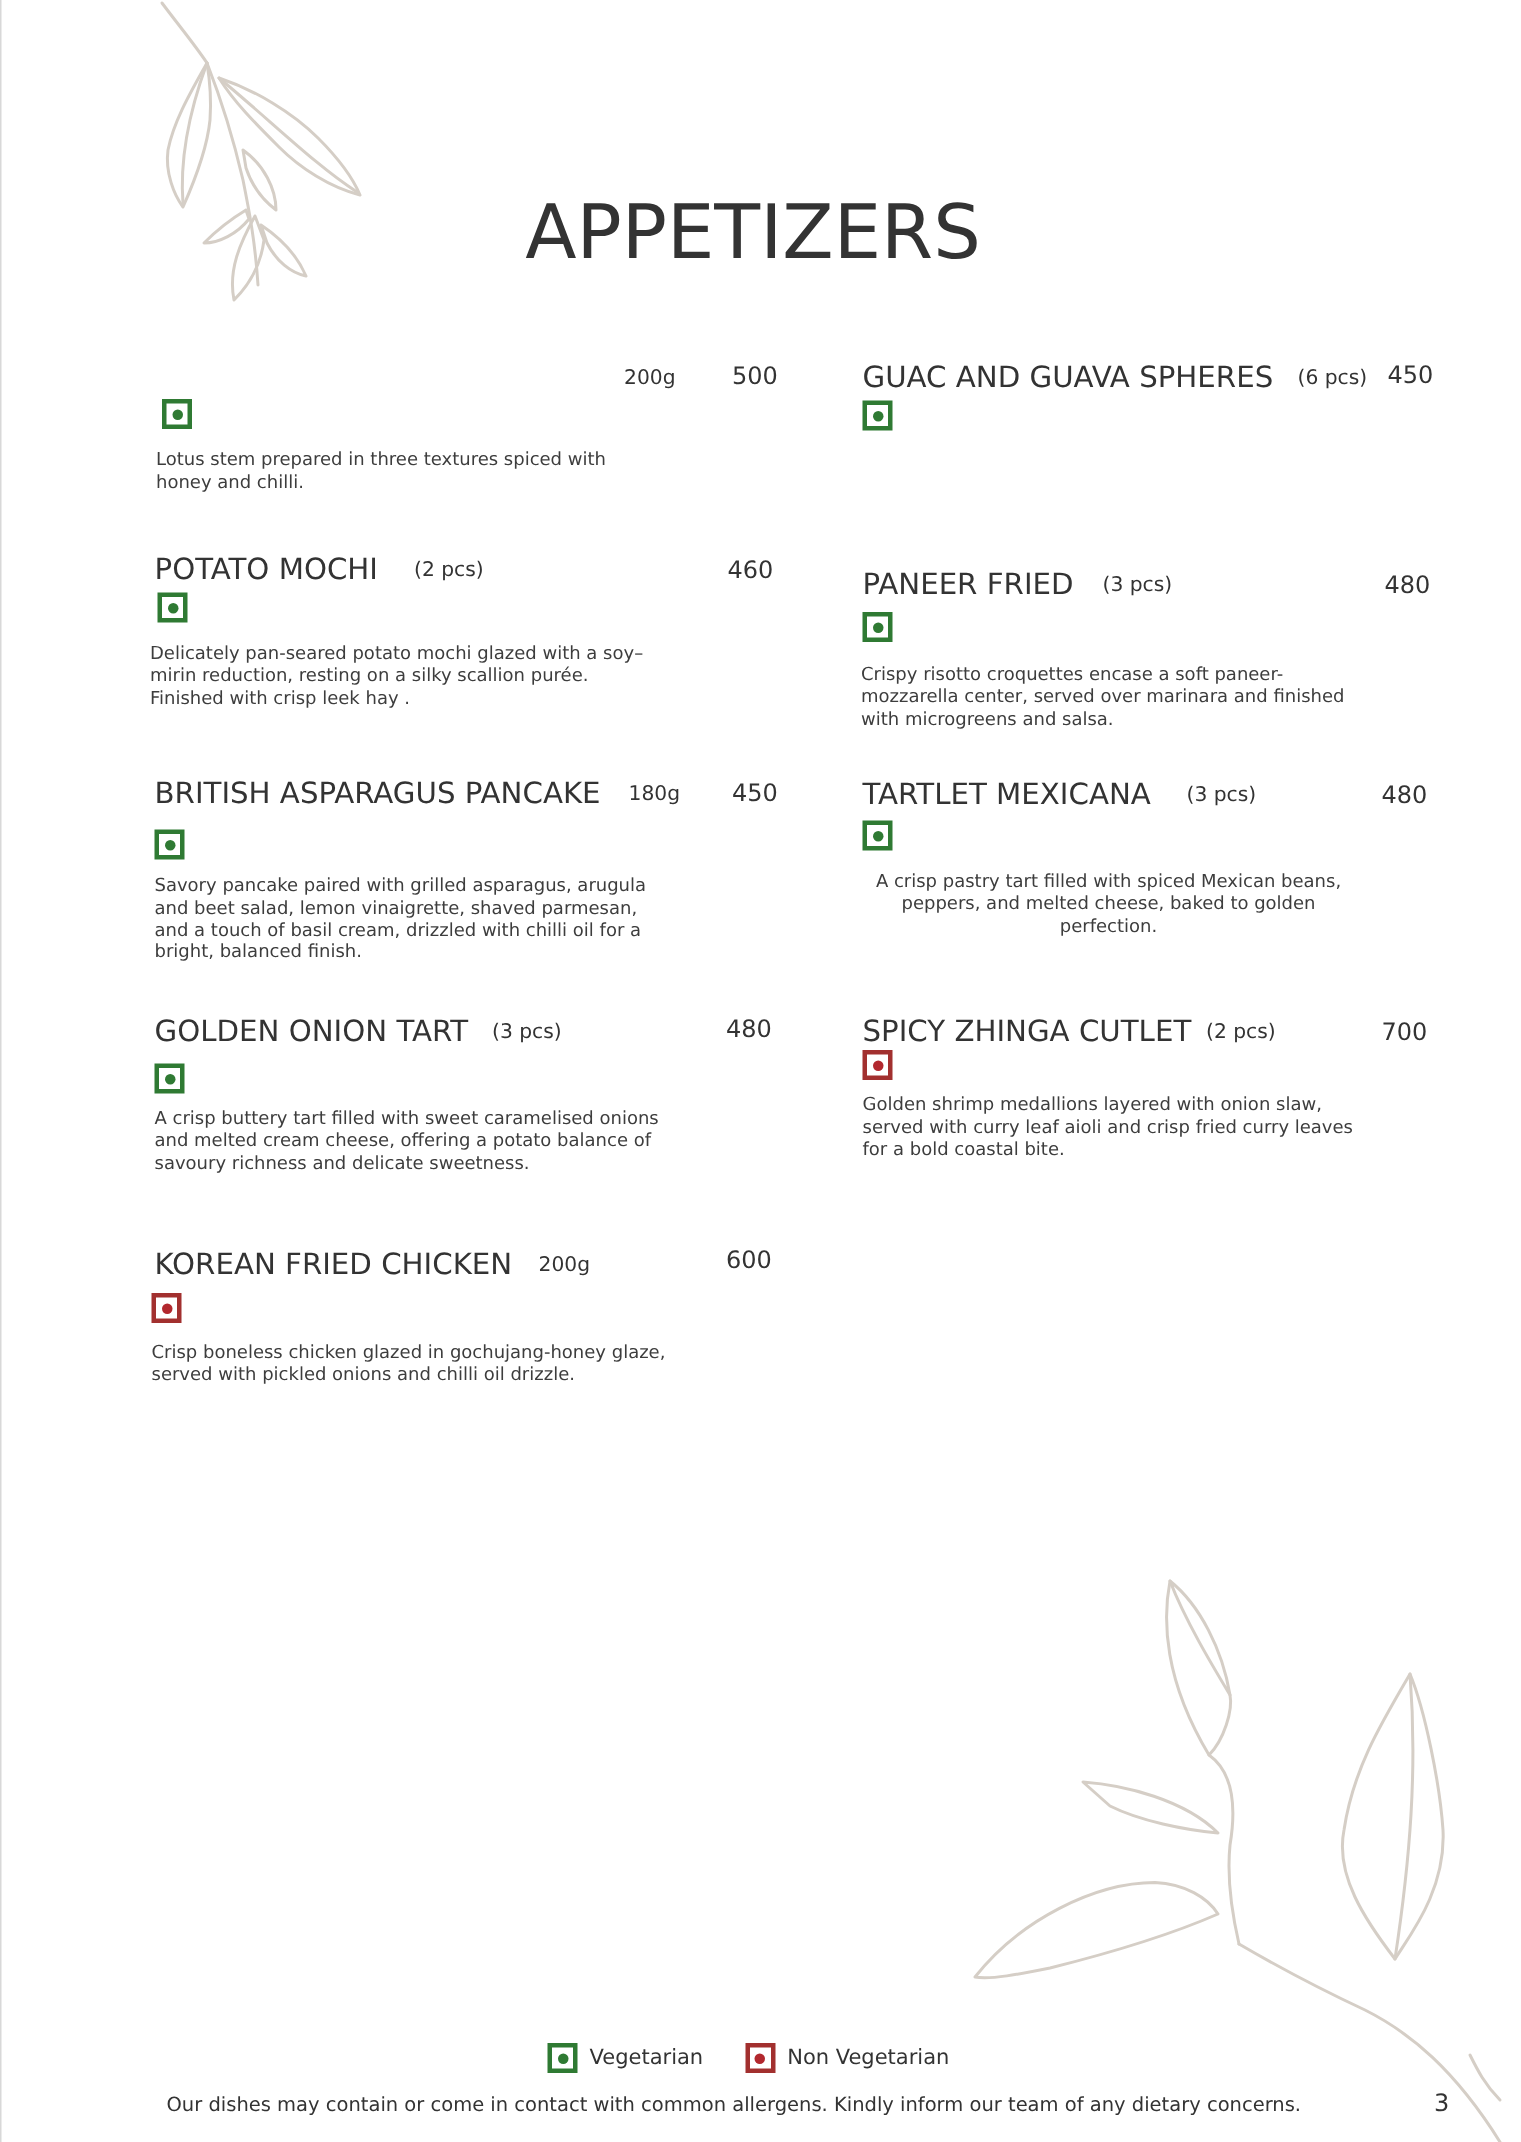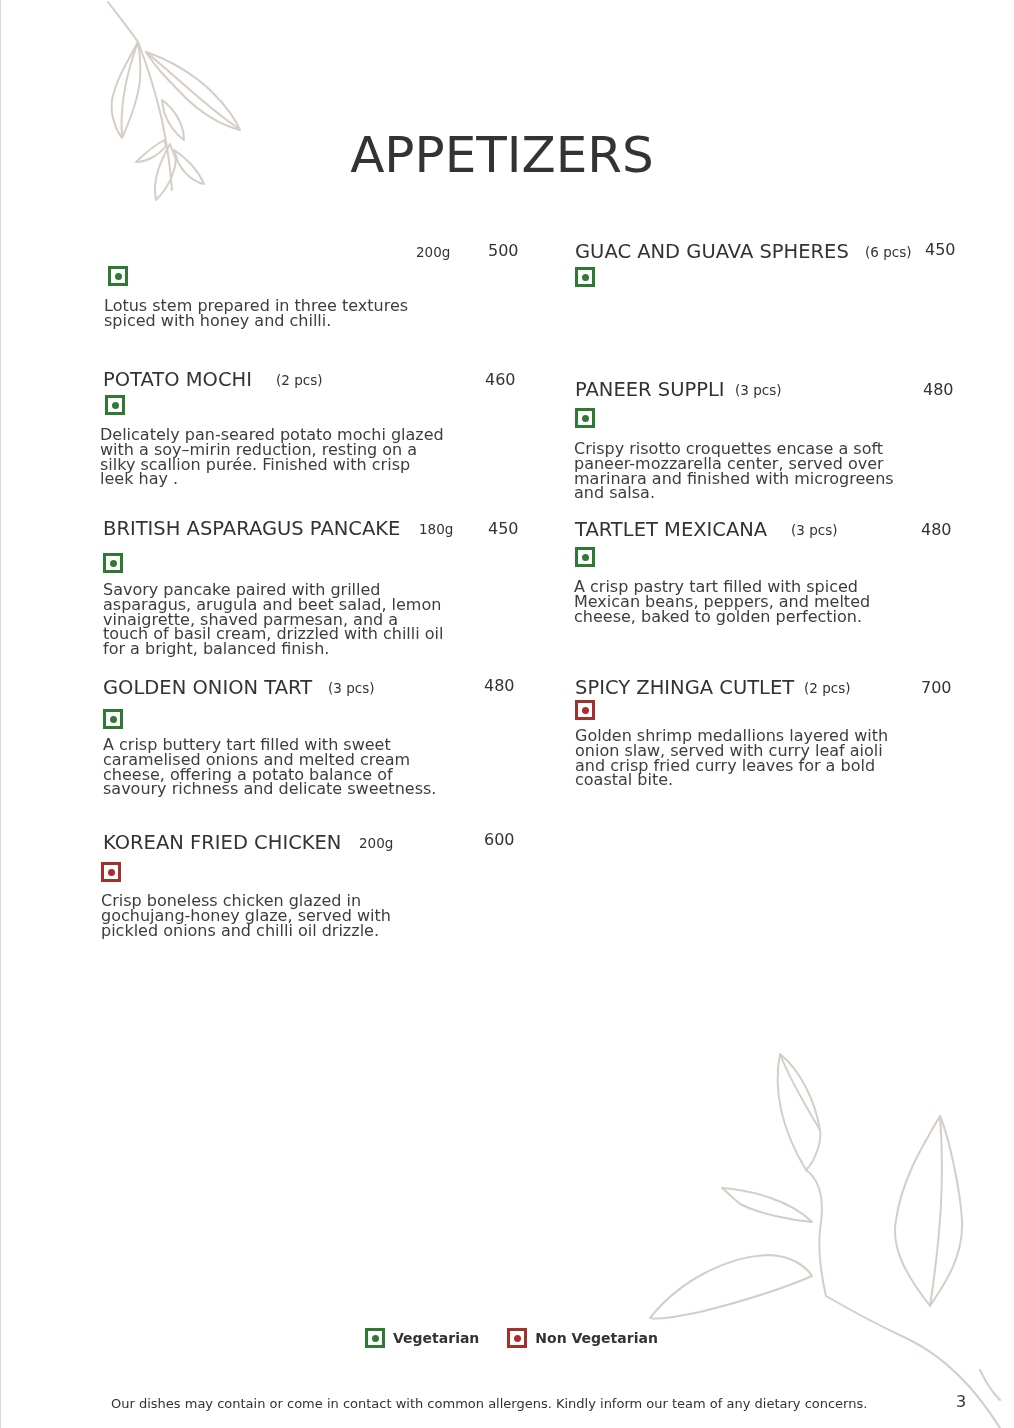--- a/index.html
+++ b/index.html
@@ -12,22 +12,22 @@
   .item { position: absolute; }
   .item .name { position: absolute; left: 0; top: 0; font-size: 19.5px; color: #333; white-space: nowrap;
                 font-family: "DejaVu Sans", sans-serif; }
   .item .qty { position: absolute; top: 4px; font-size: 13.5px; color: #333; white-space: nowrap; }
   .item .price { position: absolute; top: 0; font-size: 16px; color: #333; white-space: nowrap; }
   .item .badge { position: absolute; left: 2px; width: 14px; height: 14px; border: 3px solid #2f7a33; background:#fff;
                  display: flex; align-items: center; justify-content: center; }
   .item .badge .dot { width: 7px; height: 7px; border-radius: 50%; background: #2f7a33; }
   .item .badge.nonveg { border-color: #a2302f; }
   .item .badge.nonveg .dot { background: #b2282e; }
-  .item .desc { position: absolute; left: 0; font-size: 16px; line-height: 14.8px; color: #3d3d3d; width: 350px; }
-  .legend { position: absolute; top: 1328px; left: 365px; display: flex; align-items: flex-start; gap: 0; font-size: 14px; color: #333; font-weight: bold; }
+  .item .desc { position: absolute; left: 0; font-size: 12px; line-height: 14.8px; color: #3d3d3d; width: 350px; }
+  .legend { position: absolute; top: 1362px; left: 365px; display: flex; align-items: flex-start; gap: 0; font-size: 14px; color: #333; }
   .legend .lg { display: flex; align-items: center; margin-right: 28px; }
   .legend .badge { width: 14px; height: 14px; border: 3px solid #2f7a33; display: flex; align-items: center; justify-content: center; margin-right: 8px; }
   .legend .badge .dot { width: 7px; height: 7px; border-radius: 50%; background: #2f7a33; }
   .legend .badge.nonveg { border-color: #a2302f; }
   .legend .badge.nonveg .dot { background: #b2282e; }
   .footer-note { position: absolute; top: 1396px; left: 111px; font-size: 13px; color: #333; white-space: nowrap; }
   .page-num { position: absolute; top: 1392px; left: 956px; font-size: 16px; color: #333; }
   svg.leaf { position: absolute; fill: none; stroke: #d5cec6; stroke-width: 2; stroke-linecap: round; stroke-linejoin: round; }
 </style>
 </head>
@@ -114,37 +114,37 @@
 <div class="item" style="left:575px;top:240px;width:400px;height:100px;">
   <span class="name">GUAC AND GUAVA SPHERES</span>
   <span class="qty" style="left:290px;">(6 pcs)</span>
   <span class="price" style="left:350px;top:0px;">450</span>
   <div class="badge" style="top:27px;left:0px;">
       <div class="dot"></div>
     </div>
 </div>
 
 <div class="item" style="left:575px;top:378px;width:400px;height:110px;">
-  <span class="name">PANEER SUPPLI</span>
+  <span class="name">PANEER FRIED</span>
   <span class="qty" style="left:160px;">(3 pcs)</span>
   <span class="price" style="left:348px;top:2px;">480</span>
   <div class="badge" style="top:30px;left:0px;">
       <div class="dot"></div>
     </div>
   <div class="desc" style="top:64px;left:-1px;width:335px;">Crispy risotto croquettes encase a soft paneer-mozzarella center, served over marinara and finished with microgreens and salsa.</div>
 </div>
 
 <div class="item" style="left:575px;top:518px;width:400px;height:110px;">
   <span class="name">TARTLET MEXICANA</span>
   <span class="qty" style="left:216px;">(3 pcs)</span>
   <span class="price" style="left:346px;top:2px;">480</span>
   <div class="badge" style="top:29px;left:0px;">
       <div class="dot"></div>
     </div>
-  <div class="desc" style="top:62px;left:-1px;width:330px;">A crisp pastry tart filled with spiced Mexican beans, peppers, and melted cheese, baked to golden perfection.</div>
+  <div class="desc" style="top:62px;left:-1px;width:330px;text-align:center;">A crisp pastry tart filled with spiced Mexican beans, peppers, and melted cheese, baked to golden perfection.</div>
 </div>
 
 <div class="item" style="left:575px;top:676px;width:400px;height:110px;">
   <span class="name">SPICY ZHINGA CUTLET</span>
   <span class="qty" style="left:229px;">(2 pcs)</span>
   <span class="price" style="left:346px;top:2px;">700</span>
   <div class="badge nonveg" style="top:24px;left:0px;">
       <div class="dot"></div>
     </div>
   <div class="desc" style="top:53px;left:0px;width:335px;">Golden shrimp medallions layered with onion slaw, served with curry leaf aioli and crisp fried curry leaves for a bold coastal bite.</div>

